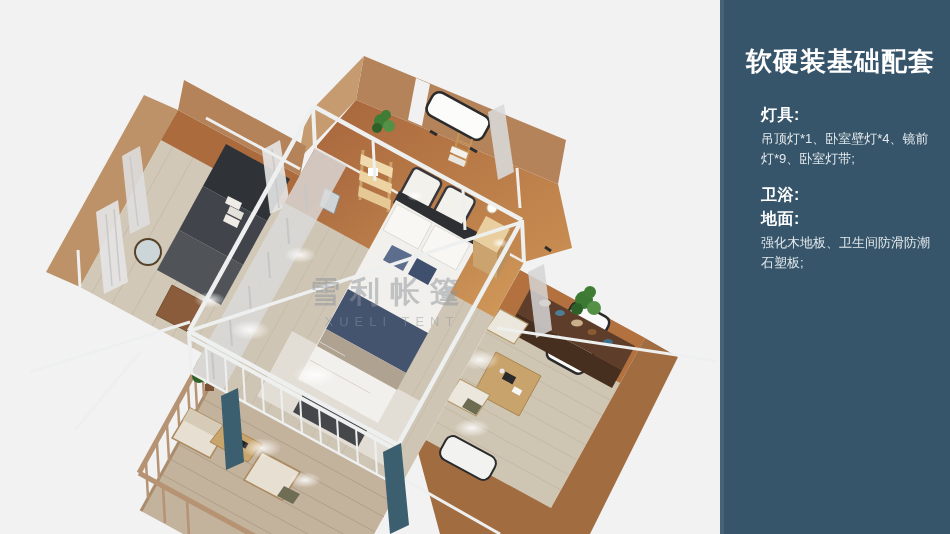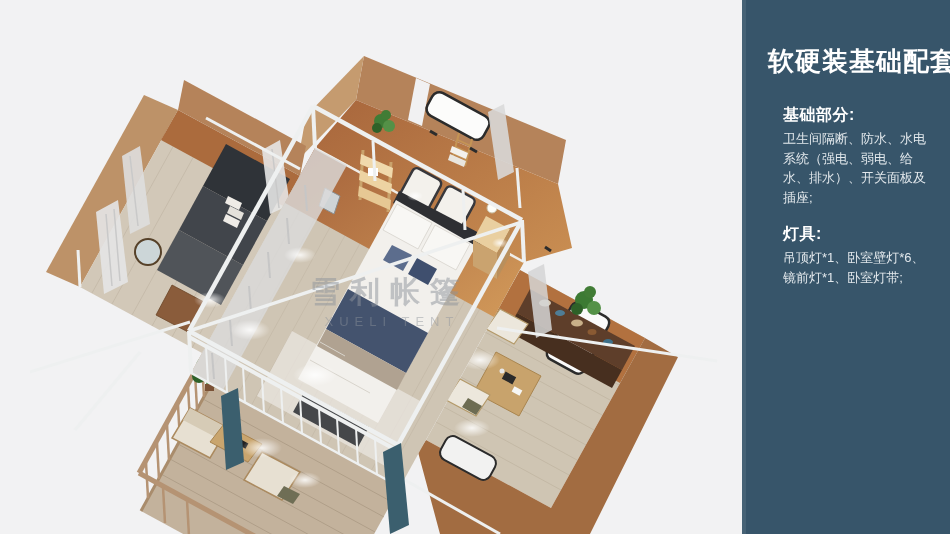--- a/index.html
+++ b/index.html
@@ -1,19 +1,19 @@
 <!DOCTYPE html>
 <html><head>
 <meta charset="utf-8">
 <style>
   html,body{margin:0;padding:0;background:#dcdcdc;}
   .slide{position:relative;width:950px;height:534px;background:#f2f2f3;overflow:hidden;
          font-family:"Liberation Sans","DejaVu Sans",sans-serif;}
   .render-area{position:absolute;left:0;top:0;width:720px;height:534px;}
-  .panel{position:absolute;top:0;right:0;width:208px;height:100%;background:#37556a;
+  .panel{position:absolute;top:0;right:0;width:230px;height:100%;background:#37556a;
          box-sizing:border-box;padding:44px 16px 0 22px;border-left:4px solid rgba(255,255,255,0.08);}
   .panel-title{color:#ffffff;font-size:26px;font-weight:bold;letter-spacing:1px;margin:0 0 26px 0;white-space:nowrap;}
   .sections{padding-left:15px;}
   .sec h2{color:#ffffff;font-size:16px;font-weight:bold;margin:0 0 3px 0;letter-spacing:.5px;}
   .sec p{color:#e2e8ec;font-size:13px;line-height:1.5;margin:0 0 17px 0;}
   svg text{font-family:"Liberation Sans","DejaVu Sans",sans-serif;}
   .wm-cn{font-size:30px;letter-spacing:10px;fill:#8e949c;opacity:.5;font-weight:bold;}
   .wm-en{font-size:13px;letter-spacing:6px;fill:#8e949c;opacity:.45;}
 </style>
 </head>
@@ -333,27 +333,28 @@
       <text class="wm-cn" x="390" y="302" text-anchor="middle">雪利帐篷</text>
       <text class="wm-en" x="392" y="326" text-anchor="middle">XUELI TENT</text>
     </g>
   </svg>
   </div>
 
   <aside class="panel">
     <h1 class="panel-title">软硬装基础配套</h1>
     <div class="sections">
       <section class="sec">
-        <h2>基础部分:</h2>
-        <p>卫生间隔断、防水、水电系统（强电、弱电、给水、排水）、开关面板及插座;</p>
-      </section>
-      <section class="sec">
       </section>
       <section class="sec">
         <h2>灯具:</h2>
-        <p>吊顶灯*1、卧室壁灯*6、镜前灯*1、卧室灯带;</p>
+        <p>吊顶灯*1、卧室壁灯*4、镜前灯*9、卧室灯带;</p>
       </section>
       <section class="sec">
+        <h2>卫浴:</h2>
+      </section>
+      <section class="sec">
+        <h2>地面:</h2>
+        <p>强化木地板、卫生间防滑防潮石塑板;</p>
       </section>
     </div>
   </aside>
 
 </div>
 
 </body></html>

